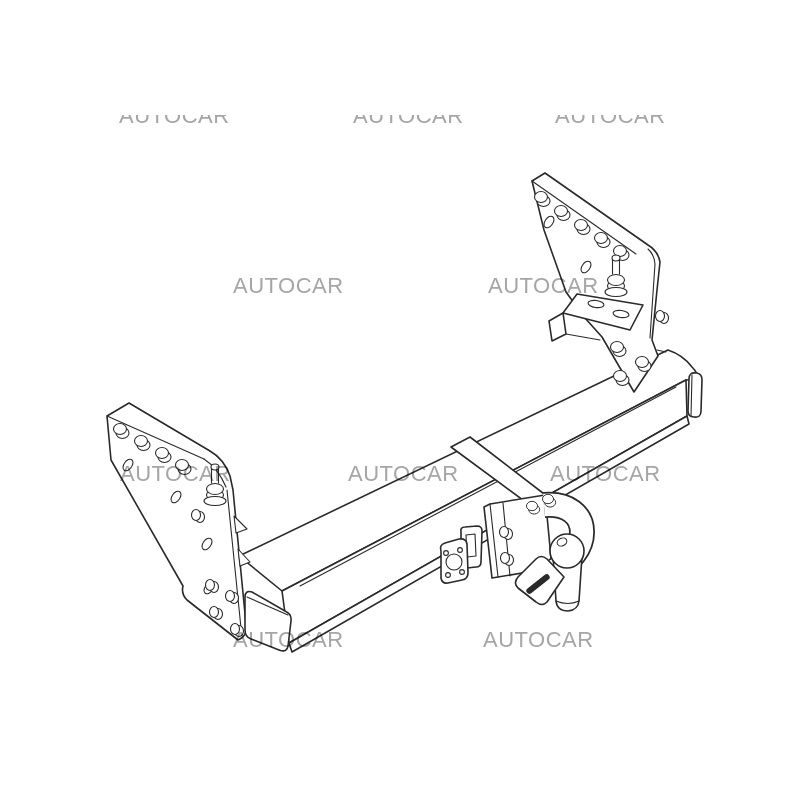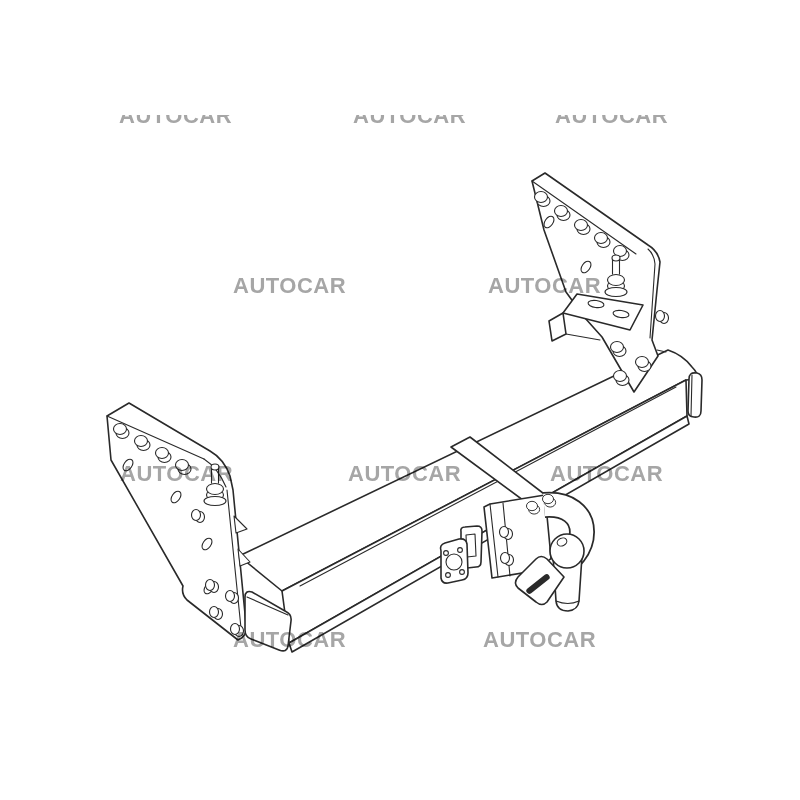--- a/index.html
+++ b/index.html
@@ -17,21 +17,21 @@
   .thf{stroke:var(--line,#2a2a2a);fill:var(--fill,#fff);stroke-width:1.1;stroke-linejoin:round;}
   .armU{stroke:var(--line,#2a2a2a);fill:none;stroke-width:26;stroke-linecap:butt;}
   .armO{stroke:var(--fill,#fff);fill:none;stroke-width:22.5;stroke-linecap:butt;}
   .stamp{fill:var(--line,#2a2a2a);stroke:none;}
   
   #wm-layer{
     position:absolute;left:0;top:0;width:800px;height:800px;
     mix-blend-mode:multiply;pointer-events:none;
   }
   .wm{
-    position:absolute;font-weight:700;line-height:1;white-space:nowrap;
+    position:absolute;font-weight:400;line-height:1;white-space:nowrap;
     color:var(--wm-color,#a6a6a6);
   }
 </style>
 </head>
 <body>
 
 <div class="stage" style="width: 800px; height: 800px; background: rgb(255, 255, 255);">
 
   <svg width="800" height="800" viewBox="0 0 800 800">
 

